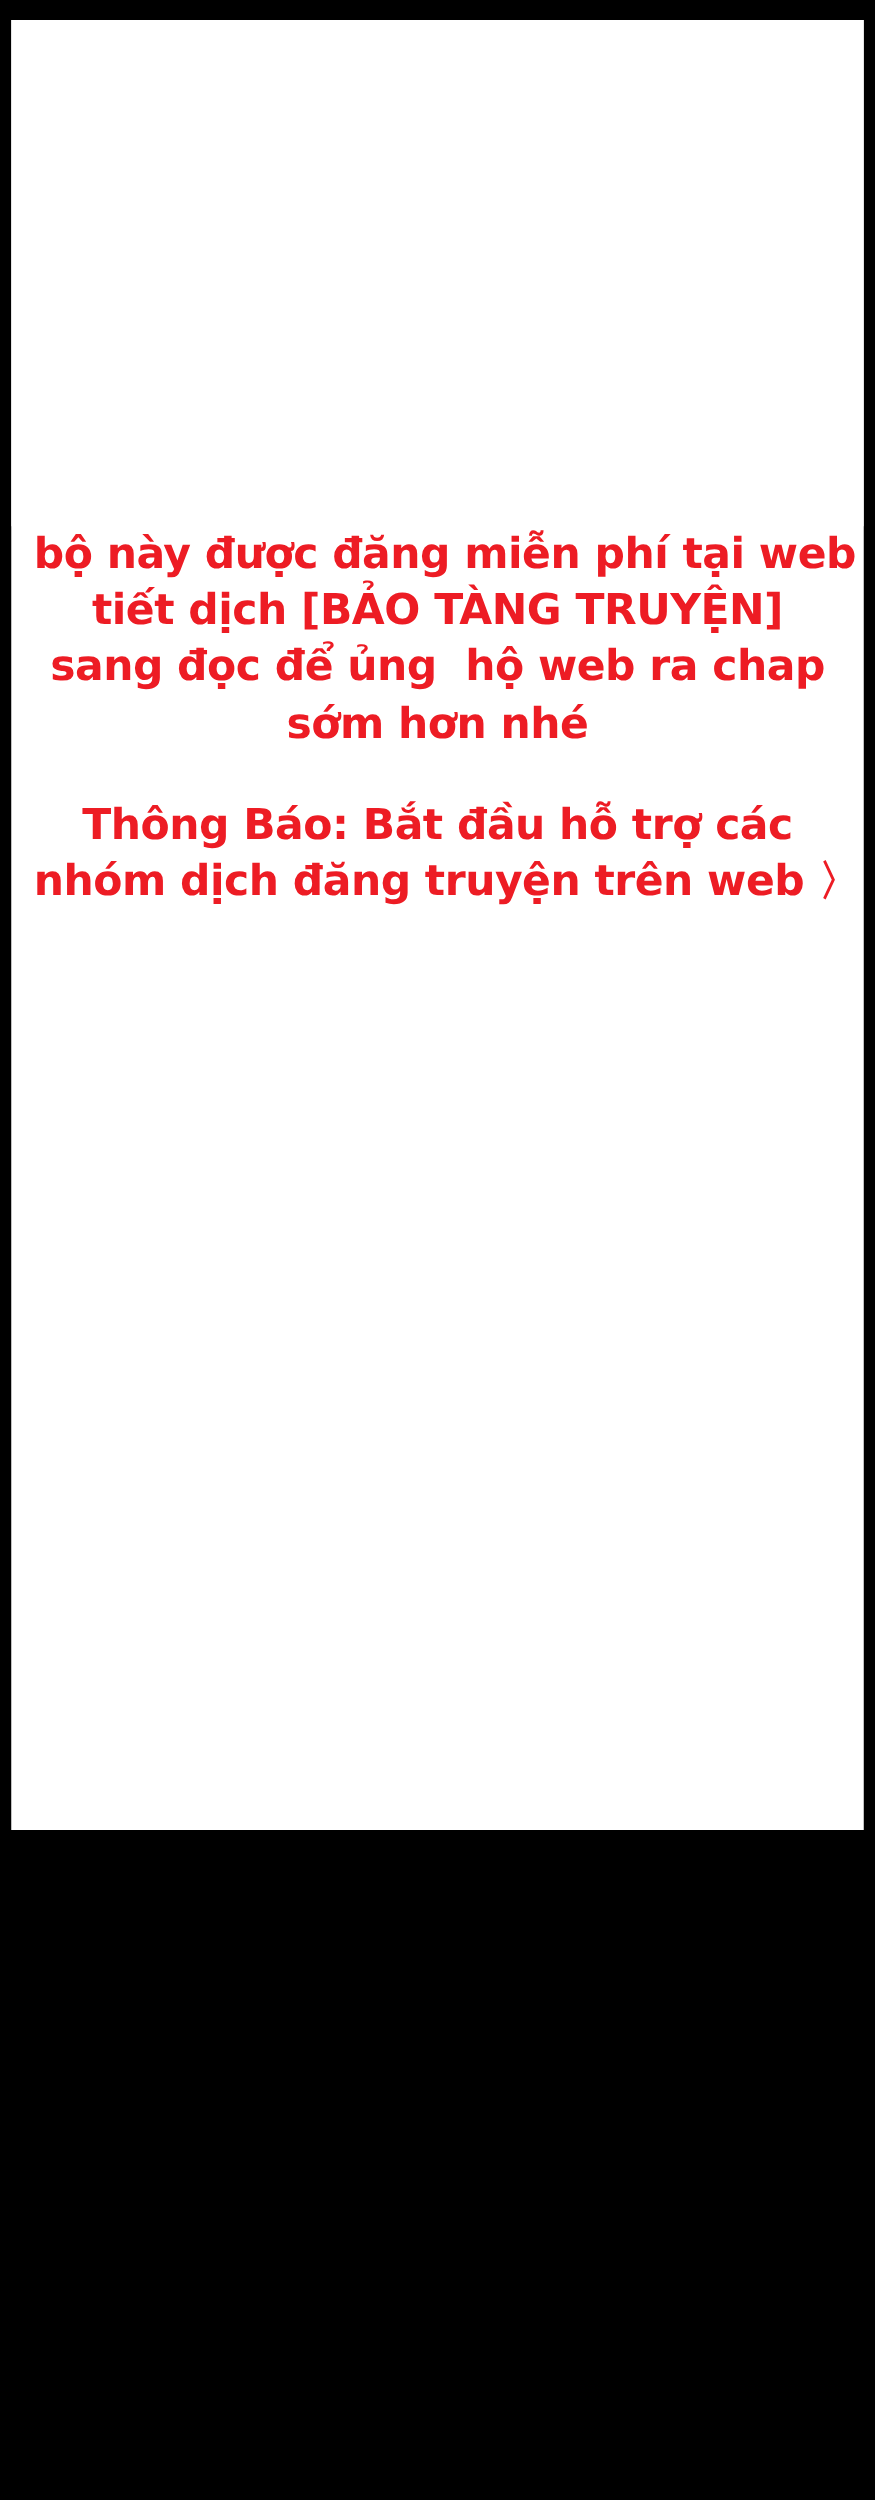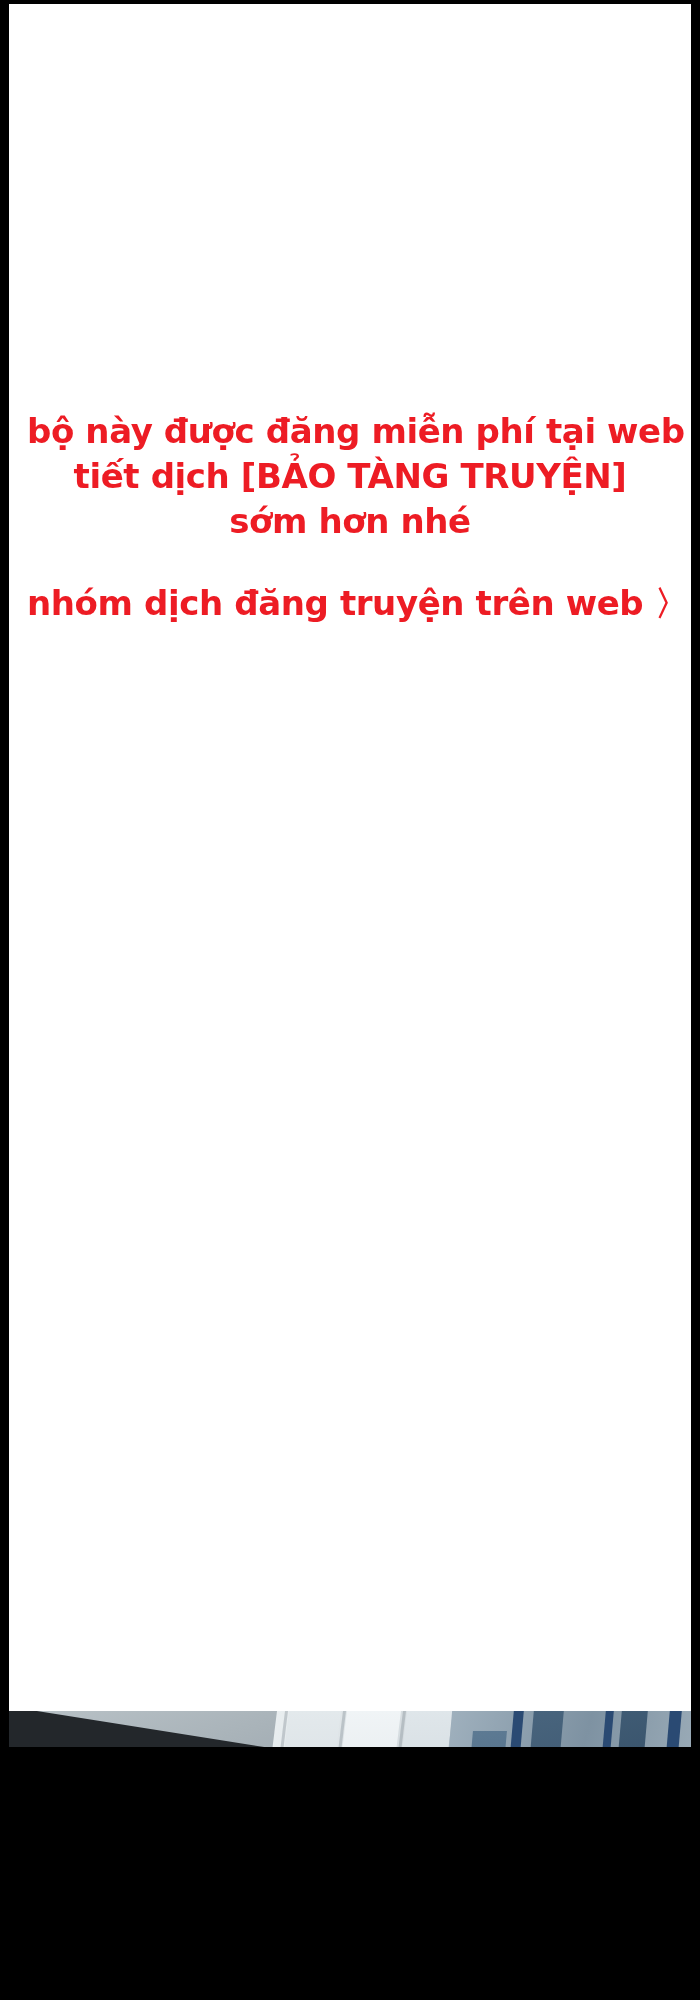--- a/index.html
+++ b/index.html
@@ -15,23 +15,23 @@
   }
   .page {
     position: relative;
     width: 700px;
     height: 2000px;
     background: #000000;
   }
   .canvas {
     position: absolute;
     left: 9px;
-    top: 4px;
+    top: 16px;
     width: 682px;
-    height: 1743px;
+    height: 1448px;
     background: #ffffff;
     overflow: hidden;
   }
   .top-gap {
     height: 405px;
     background: #ffffff;
   }
   .announcement {
     padding: 0 18px;
     text-align: center;
@@ -163,25 +163,27 @@
 <div class="page">
   <div class="canvas">
 
     <div class="top-gap"></div>
 
     <div class="announcement">
 
       <div class="block">
         <span class="line">bộ này được đăng miễn phí tại web</span>
         <span class="line">tiết dịch [BẢO TÀNG TRUYỆN]</span>
+        <span class="line">sang đọc để ủng  hộ web ra chap</span>
         <span class="line">sớm hơn nhé</span>
       </div>
 
 
       <div class="block">
+        <span class="line">Thông Báo: Bắt đầu hỗ trợ các</span>
         <span class="line">nhóm dịch đăng truyện trên web 〉</span>
       </div>
 
     </div>
 
     <div class="photo">
       <div class="sky"></div>
 
       <div class="wall-white"></div>
 

